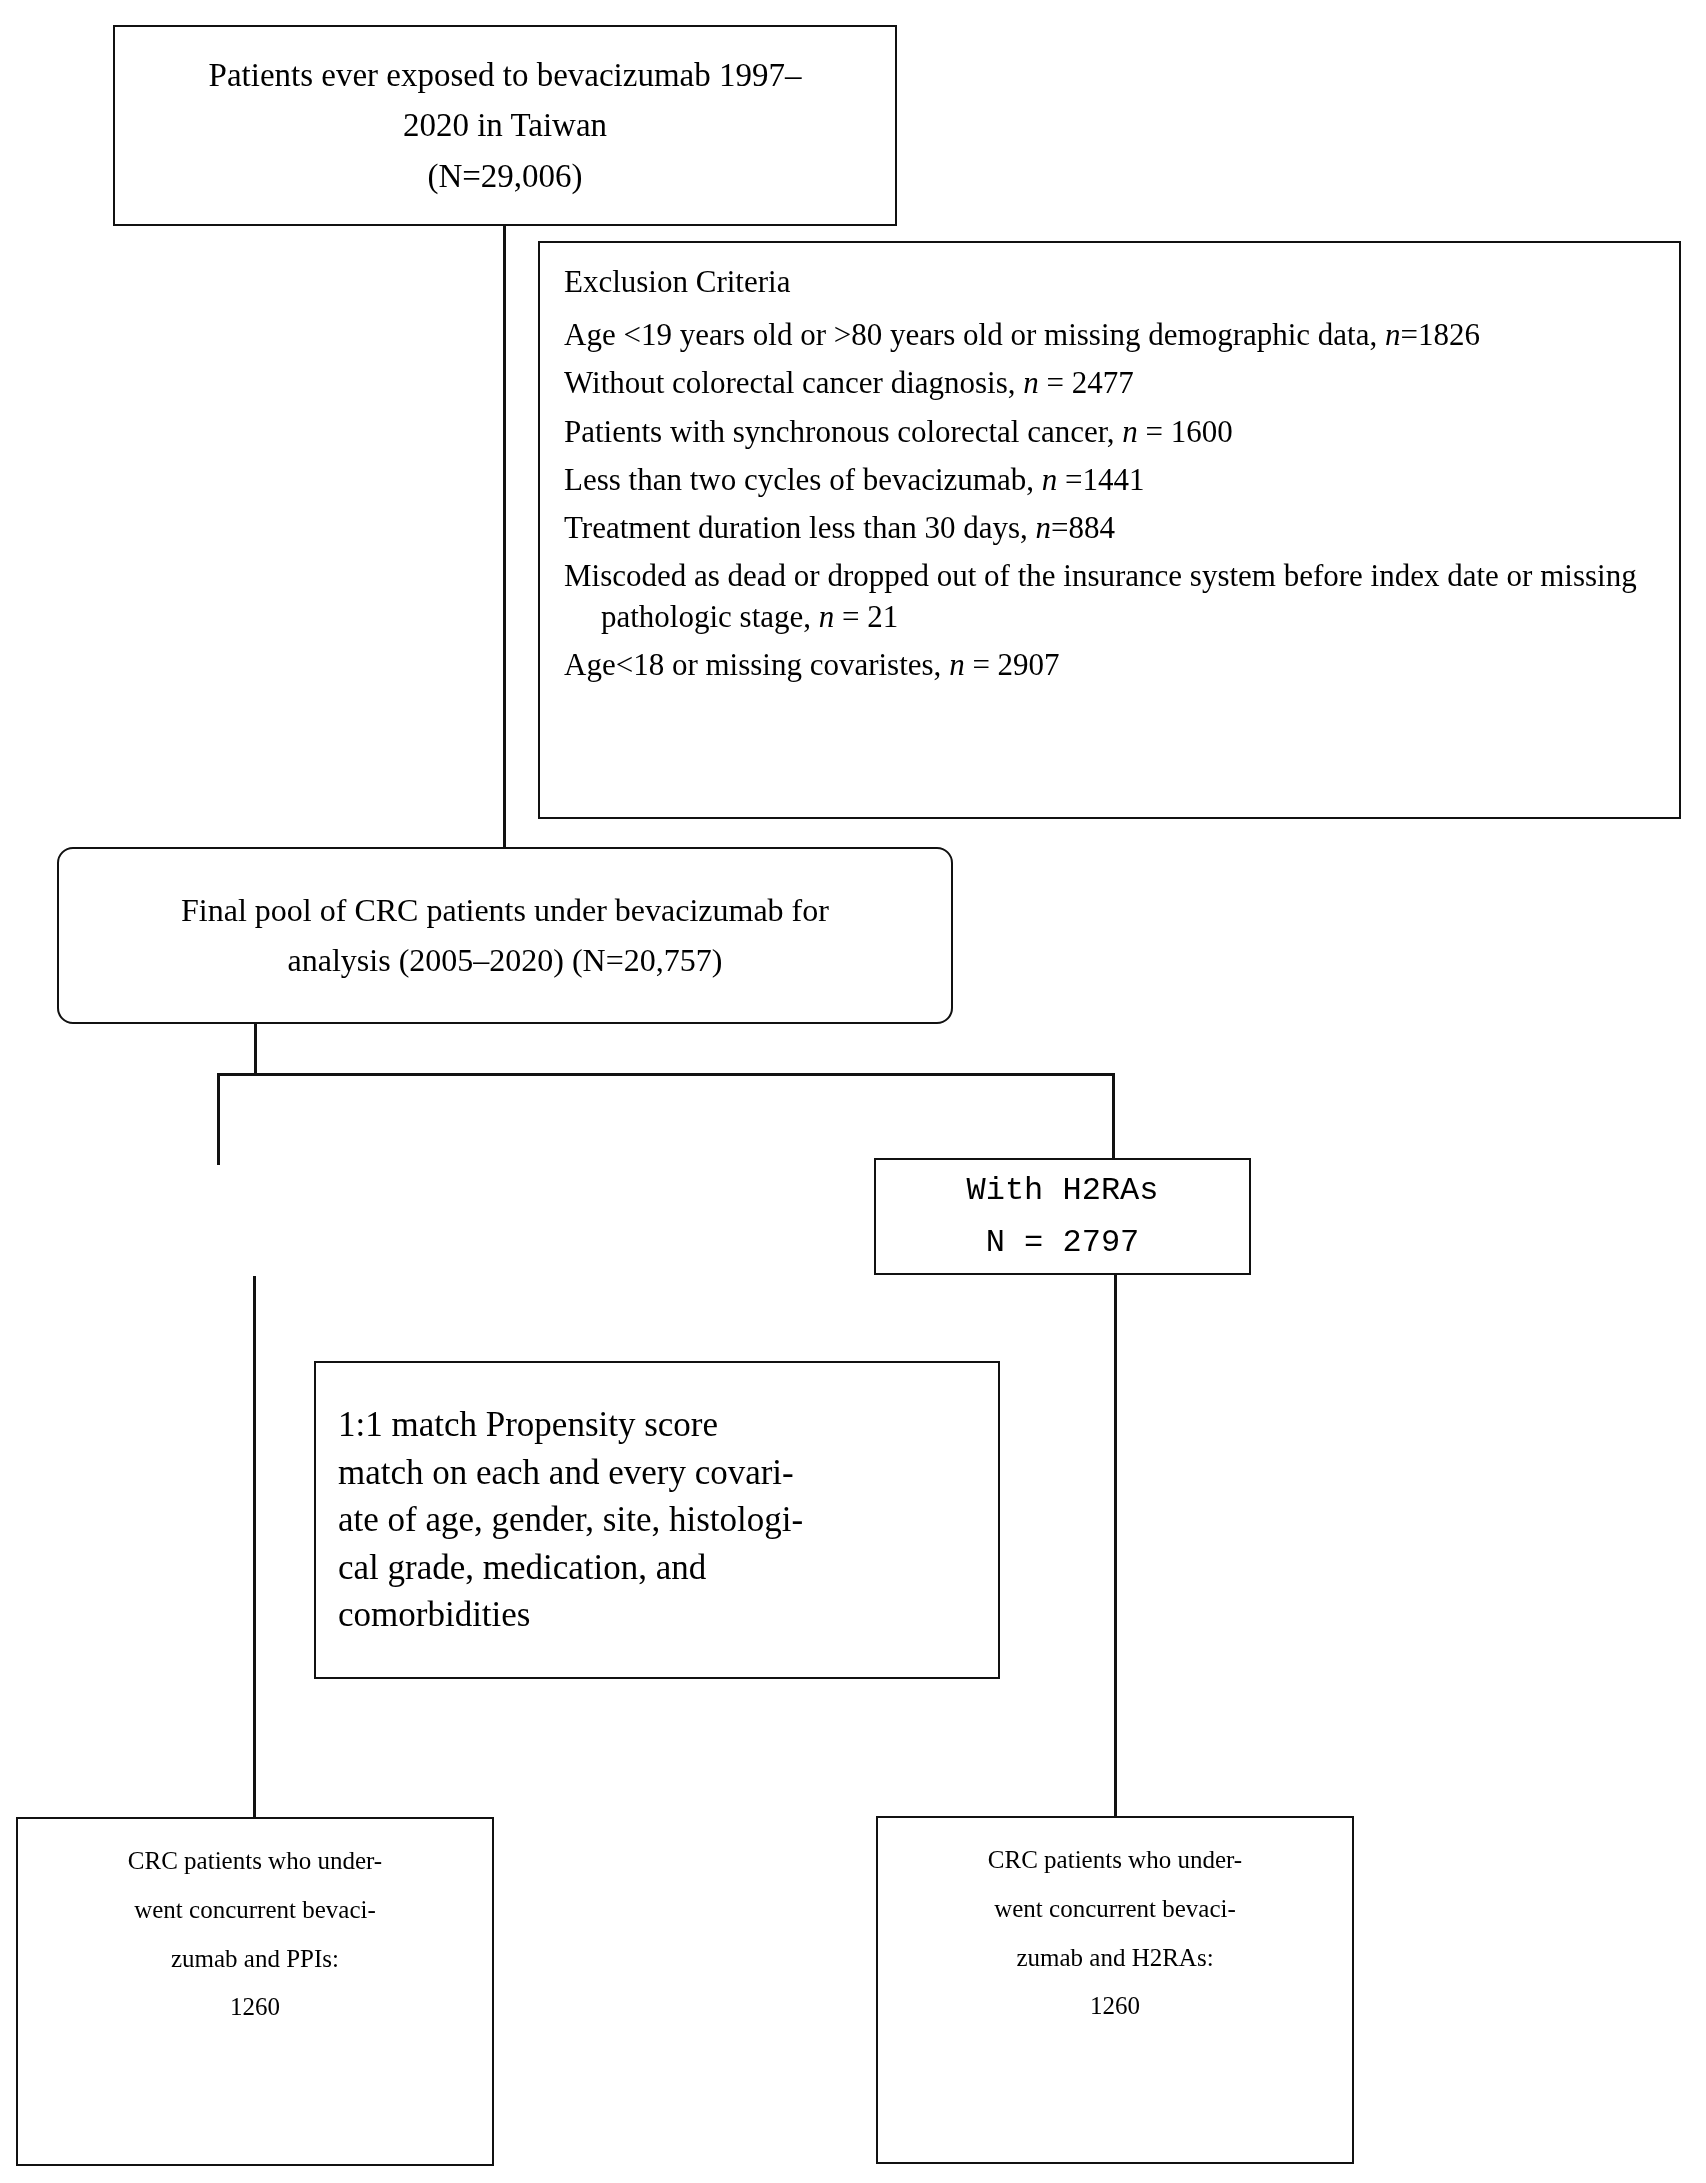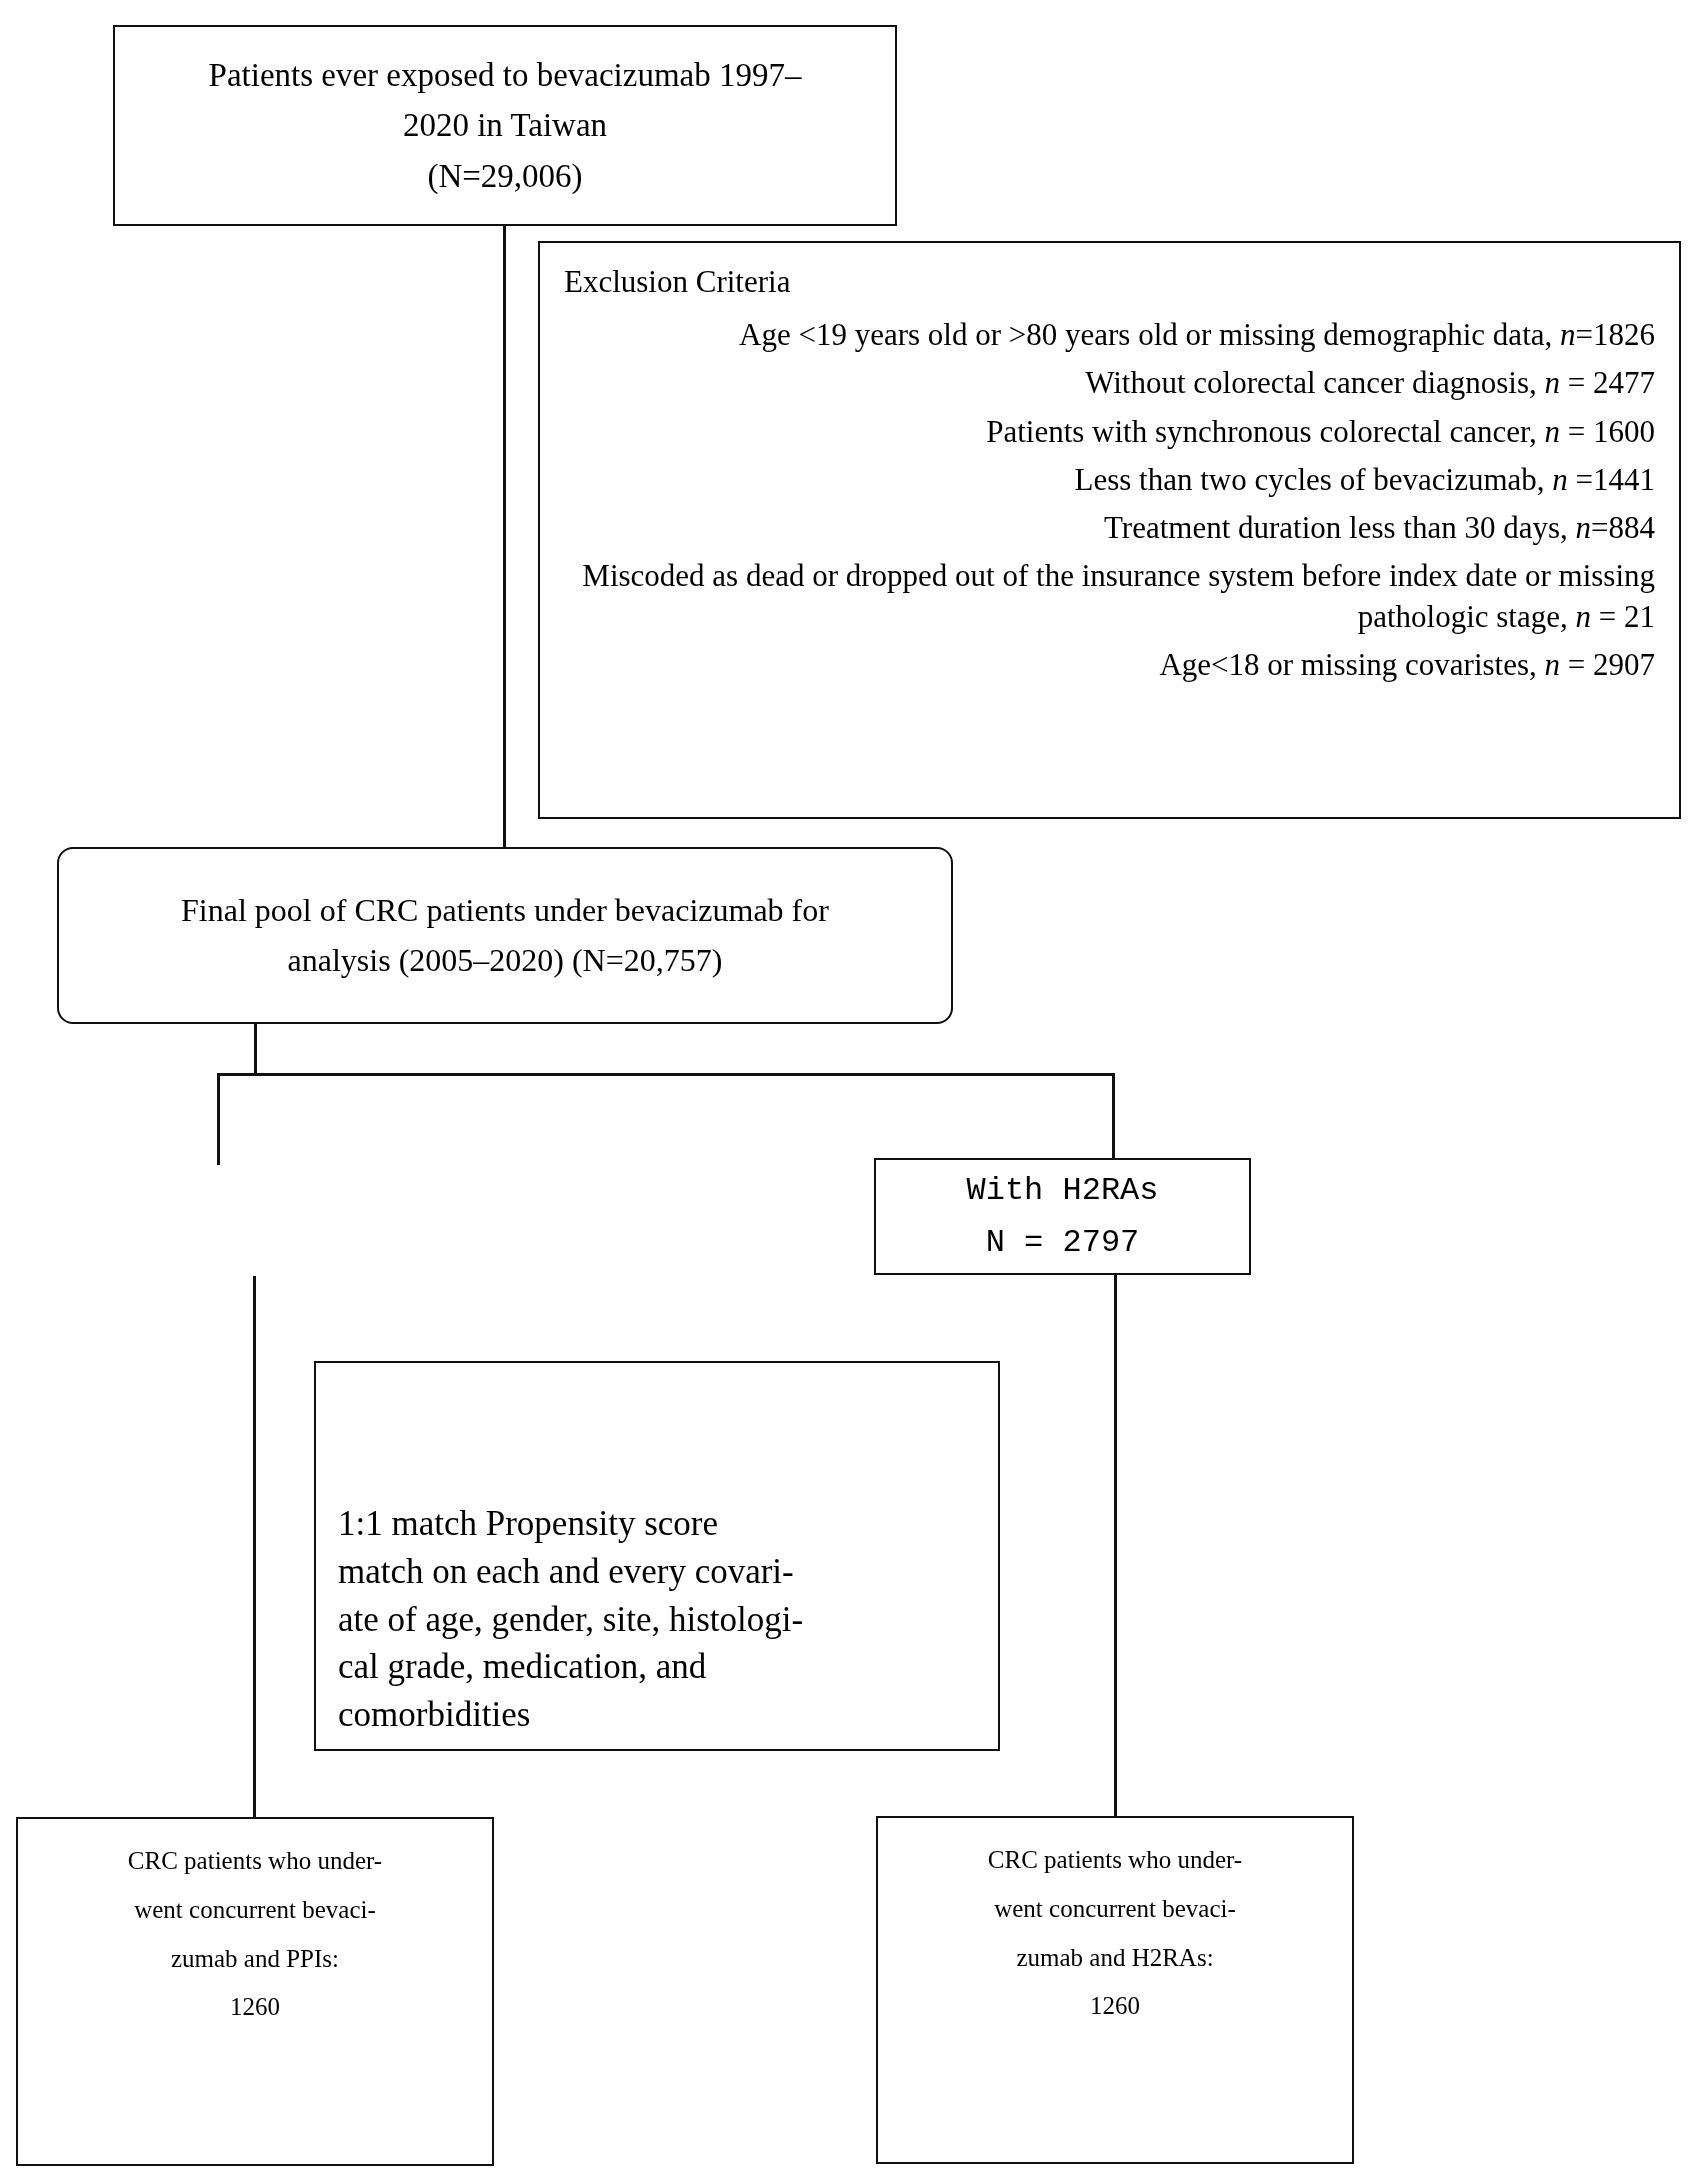--- a/index.html
+++ b/index.html
@@ -72,21 +72,20 @@
     margin: 0;
     padding: 0;
     width: 100%;
   }
   #node-exclusion li {
     font-size: 31px;
     line-height: 1.30;
     margin-bottom: 8px;
     padding-left: 37px;
     text-indent: -37px;
-    text-align: right;
   }
   #node-exclusion li em {
     font-style: italic;
   }
 
   
   #node-finalpool {
     left: 57px; top: 847px;
     width: 896px; height: 177px;
     padding: 5.3px 24px;
@@ -112,23 +111,22 @@
   }
   #node-ppi .ln, #node-h2ra .ln {
     font-size: 32px;
     line-height: 1.62;
     white-space: pre-line;
   }
 
   
   #node-psmatch {
     left: 314px; top: 1361px;
-    width: 686px; height: 390px;
+    width: 686px; height: 318px;
     padding: 10.6px 22px;
-    justify-content: flex-end;
   }
   #node-psmatch .ln {
     font-size: 35px;
     line-height: 1.36;
     white-space: pre-line;
   }
 
   
   #node-out-ppi {
     left: 16px; top: 1817px;

